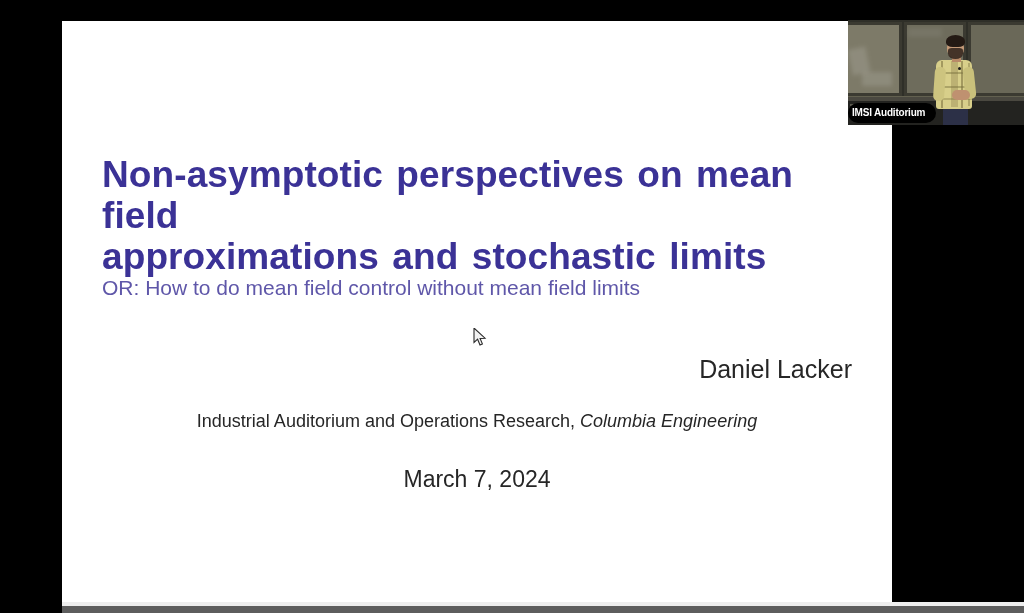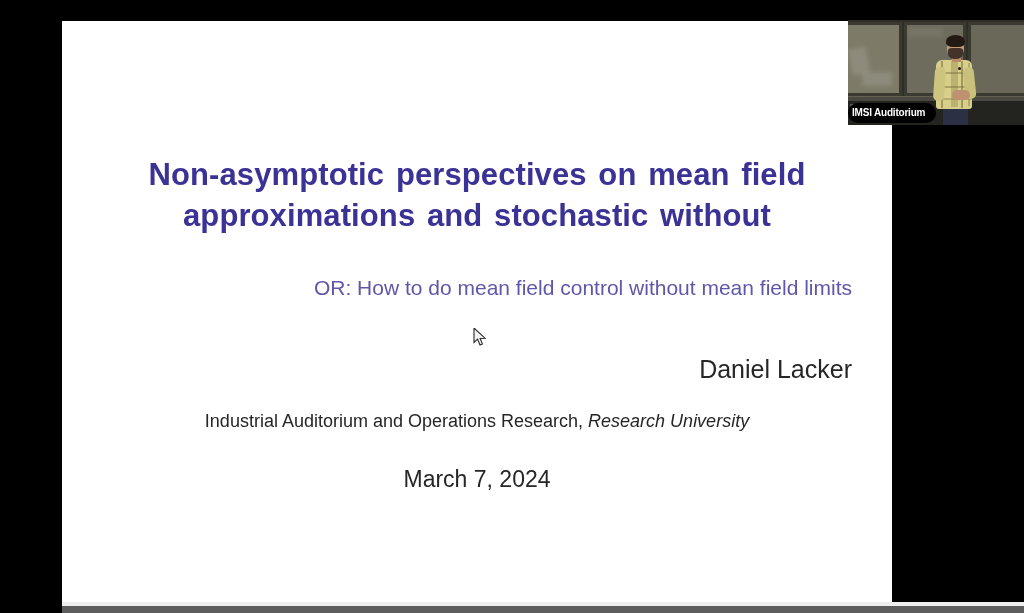--- a/index.html
+++ b/index.html
@@ -35,36 +35,35 @@
     top: 0;
     width: 830px;
     height: 581px;
   }
 
   .slide-title {
     position: absolute;
     left: 40px;
     top: 133px;
     width: 750px;
-    text-align: center;
     font-family: "Liberation Sans", sans-serif;
     font-weight: bold;
-    font-size: 31px;
+    font-size: 37px;
     line-height: 41px;
     letter-spacing: 0.1px;
     color: #3b3296;
     word-spacing: 3px;
   }
 
   .slide-subtitle {
     position: absolute;
     left: 40px;
     top: 253px;
     width: 750px;
-    text-align: right;
+    text-align: left;
     font-family: "Liberation Sans", sans-serif;
     font-weight: normal;
     font-size: 21px;
     line-height: 28px;
     color: #5f57a9;
   }
 
   .slide-author {
     position: absolute;
     left: 40px;
@@ -293,30 +292,30 @@
 </head>
 <body>
 
 <div id="screen">
 
   <div id="slide">
     <div id="slide-inner">
 
       <div class="slide-title">
         <div>Non-asymptotic perspectives on mean field</div>
-        <div>approximations and stochastic without</div>
+        <div>approximations and stochastic limits</div>
       </div>
 
       <div class="slide-subtitle">OR: How to do mean field control without mean field limits</div>
 
       <div class="slide-author">Daniel Lacker</div>
 
       <div class="slide-affiliation">
         <span>Industrial Auditorium and Operations Research,</span>
-        <span class="inst">Research University</span>
+        <span class="inst">Columbia Engineering</span>
       </div>
 
       <div class="slide-date">March 7, 2024</div>
 
     </div>
   </div>
 
   <div id="slide-bottom-strip"></div>
   <div id="slide-bottom-strip2"></div>
 

